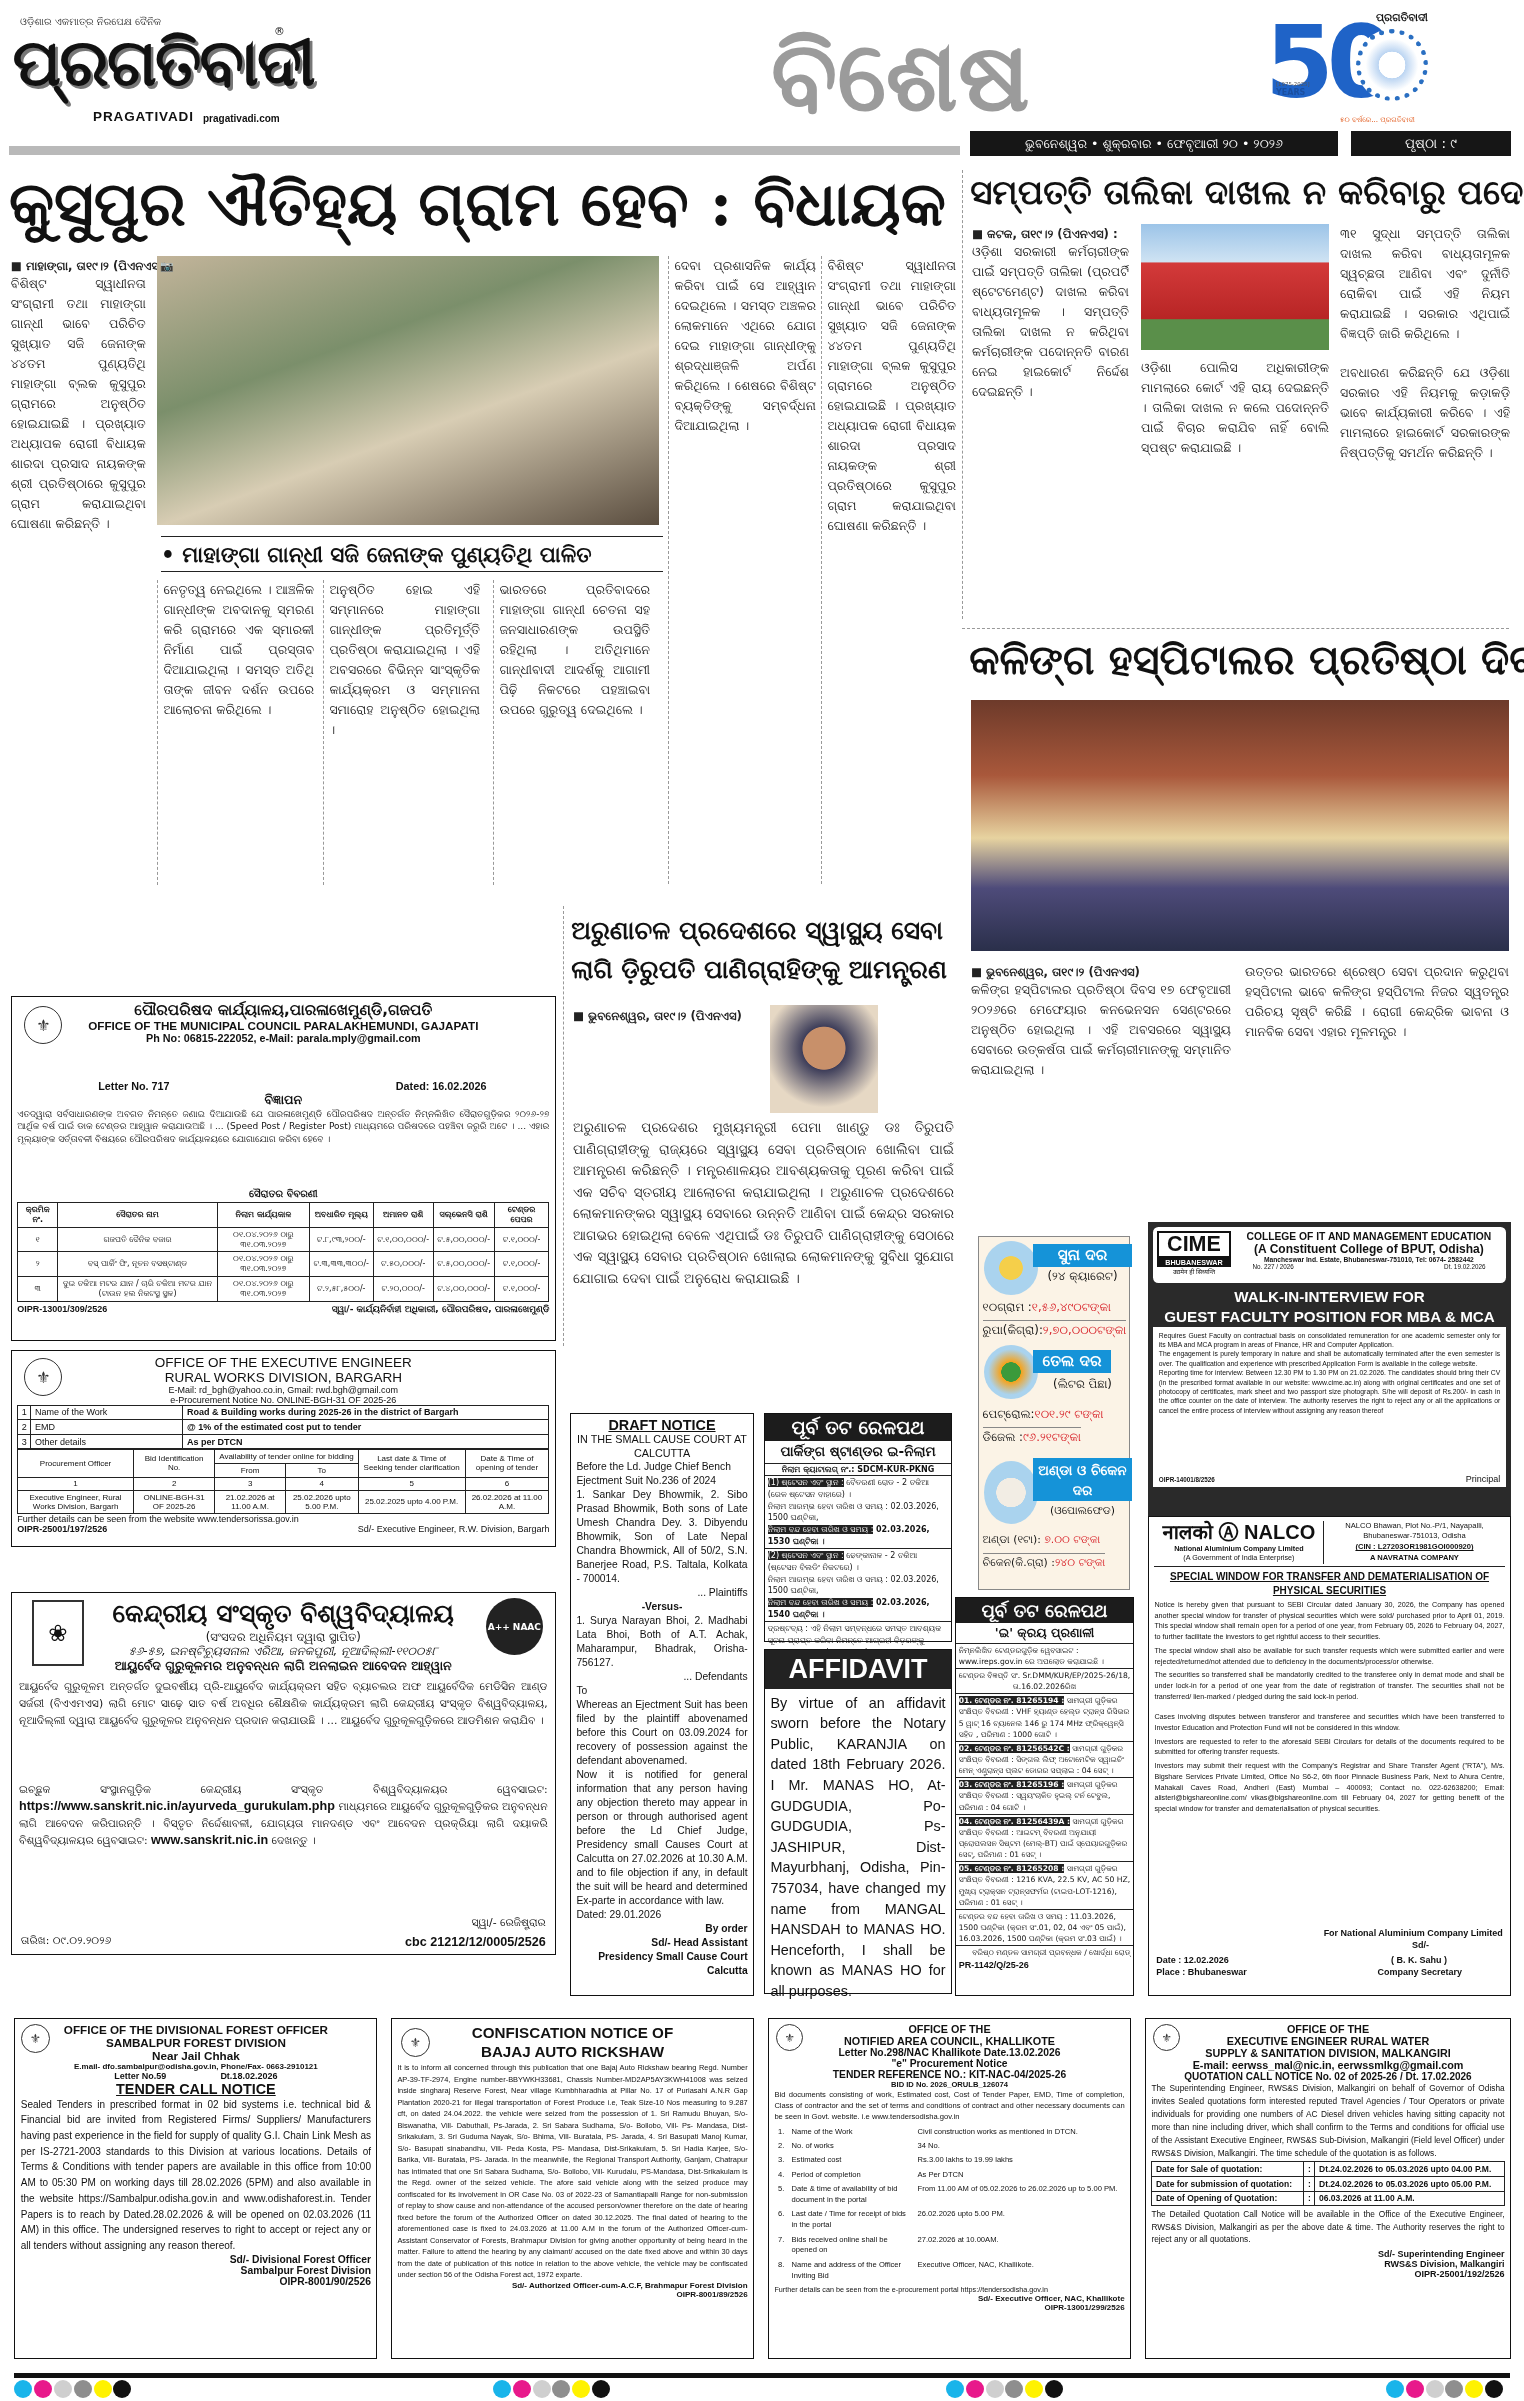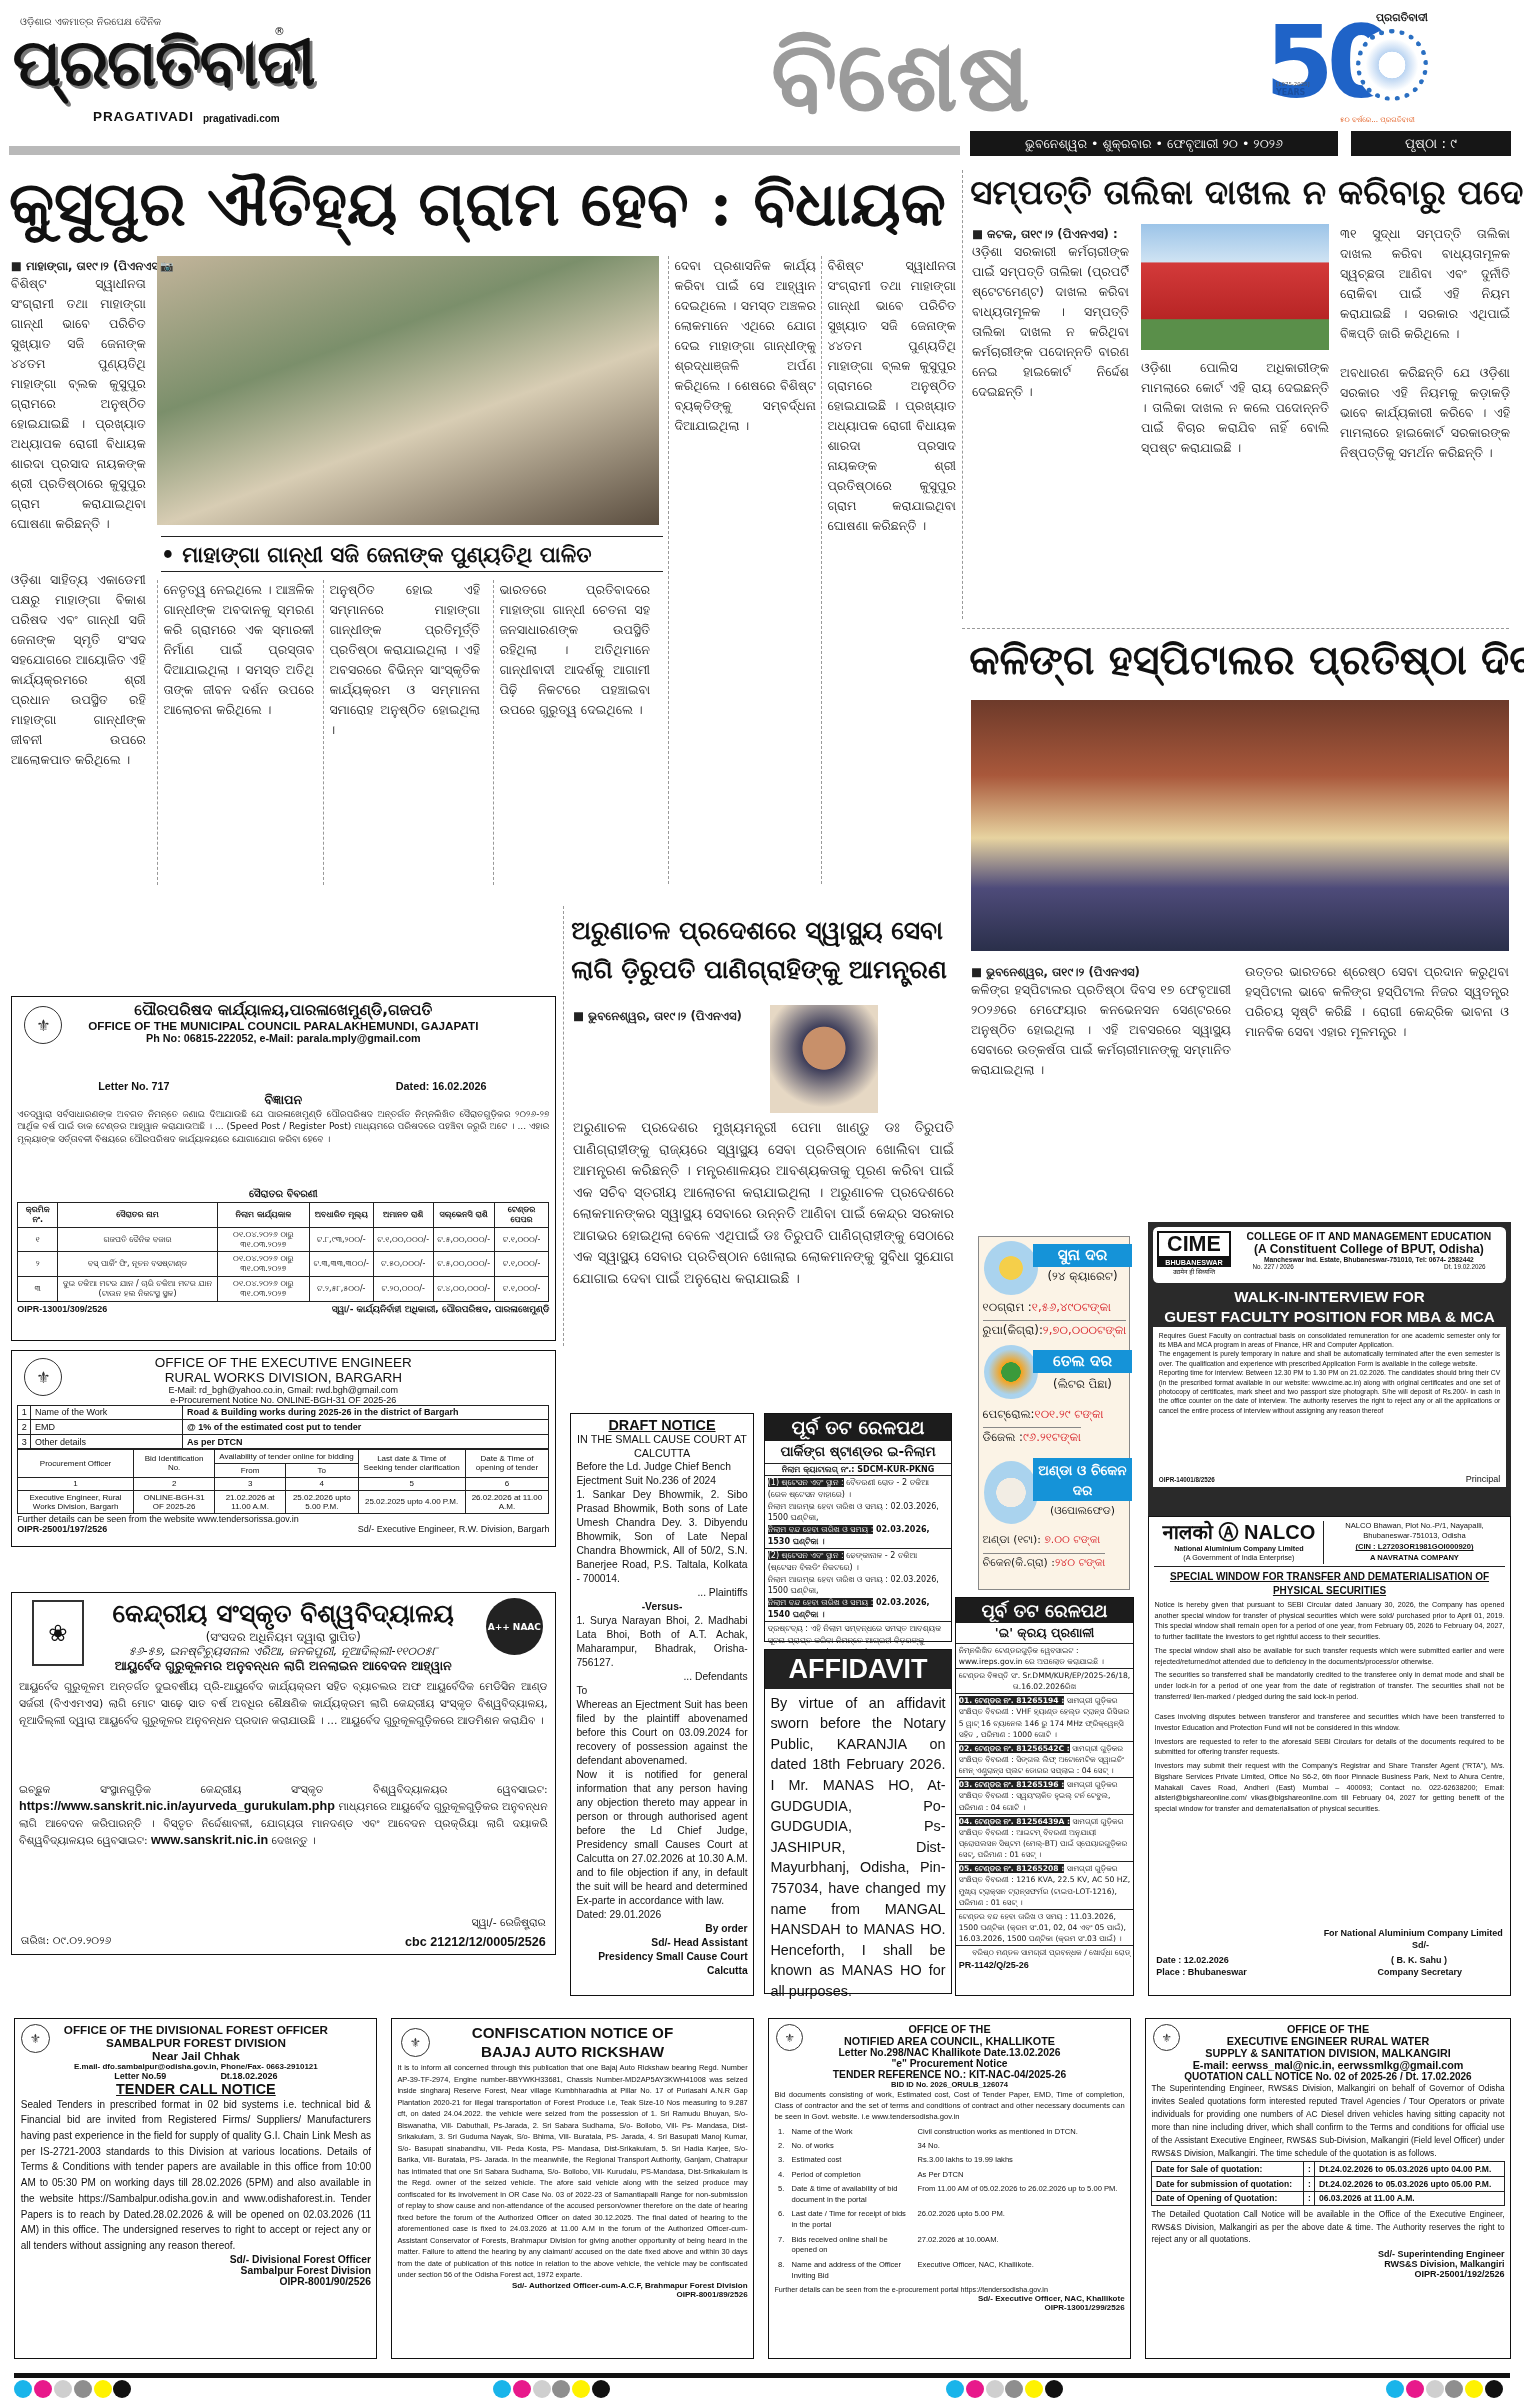--- a/index.html
+++ b/index.html
@@ -53,21 +53,20 @@
 <div class="abs" style="left:9px;top:166px;width:946px;height:736px;text-decoration:underline;">
   <div class="abs serif" style="left:0;top:0;width:946px;font-size:61px;line-height:75px;font-weight:bold;white-space:nowrap;">କୁସୁପୁର ଐତିହ୍ୟ ଗ୍ରାମ ହେବ : ବିଧାୟକ</div>
   <div class="abs col-text" style="left:1.8px;top:90px;font-size:11.7px;font-weight:bold;">■ ମାହାଙ୍ଗା, ତା୧୯।୨ (ପିଏନଏସ)</div>
   <div class="abs col-text" style="left:1.8px;top:108px;width:135px;height:287px;overflow:hidden;">ବିଶିଷ୍ଟ ସ୍ୱାଧୀନତା ସଂଗ୍ରାମୀ ତଥା ମାହାଙ୍ଗା ଗାନ୍ଧୀ ଭାବେ ପରିଚିତ ସୁଖ୍ୟାତ ସଜି ଜେନାଙ୍କ ୪୪ତମ ପୁଣ୍ୟତିଥି ମାହାଙ୍ଗା ବ୍ଲକ କୁସୁପୁର ଗ୍ରାମରେ ଅନୁଷ୍ଠିତ ହୋଇଯାଇଛି । ପ୍ରଖ୍ୟାତ ଅଧ୍ୟାପକ ରୋଗୀ ବିଧାୟକ ଶାରଦା ପ୍ରସାଦ ନାୟକଙ୍କ ଶ୍ରୀ ପ୍ରତିଷ୍ଠାରେ କୁସୁପୁର ଗ୍ରାମ କରାଯାଇଥିବା ଘୋଷଣା କରିଛନ୍ତି ।</div>
   <div class="abs photo" style="left:148px;top:90px;width:502px;height:269px;background:linear-gradient(160deg,#c2b49a,#7b8f6b 35%,#d8cdb4 60%,#5a4d3f);">
     <div class="ph-label">📷</div>
   </div>
   <div class="abs" style="left:152px;top:370px;width:502px;height:36px;border-top:1.8px solid #222;border-bottom:1.8px solid #222;display:flex;align-items:center;">
     <span class="serif bold" style="font-size:21.5px;white-space:nowrap;">• ମାହାଙ୍ଗା ଗାନ୍ଧୀ ସଜି ଜେନାଙ୍କ ପୁଣ୍ୟତିଥି ପାଳିତ</span>
   </div>
-  <div class="abs col-text" style="left:1.8px;top:404px;width:135px;height:314px;overflow:hidden;">ଓଡ଼ିଶା ସାହିତ୍ୟ ଏକାଡେମୀ ପକ୍ଷରୁ ମାହାଙ୍ଗା ବିକାଶ ପରିଷଦ ଏବଂ ଗାନ୍ଧୀ ସଜି ଜେନାଙ୍କ ସ୍ମୃତି ସଂସଦ ସହଯୋଗରେ ଆୟୋଜିତ ଏହି କାର୍ଯ୍ୟକ୍ରମରେ ଶ୍ରୀ ପ୍ରଧାନ ଉପସ୍ଥିତ ରହି ମାହାଙ୍ଗା ଗାନ୍ଧୀଙ୍କ ଜୀବନୀ ଉପରେ ଆଲୋକପାତ କରିଥିଲେ ।</div>
   <div class="abs col-text dotted-v" style="left:148px;top:414px;width:157px;height:305px;padding-left:5.4px;overflow:hidden;">ନେତୃତ୍ୱ ନେଇଥିଲେ । ଆଞ୍ଚଳିକ ଗାନ୍ଧୀଙ୍କ ଅବଦାନକୁ ସ୍ମରଣ କରି ଗ୍ରାମରେ ଏକ ସ୍ମାରକୀ ନିର୍ମାଣ ପାଇଁ ପ୍ରସ୍ତାବ ଦିଆଯାଇଥିଲା । ସମସ୍ତ ଅତିଥି ତାଙ୍କ ଜୀବନ ଦର୍ଶନ ଉପରେ ଆଲୋଚନା କରିଥିଲେ ।</div>
   <div class="abs col-text dotted-v" style="left:314px;top:414px;width:157px;height:305px;padding-left:5.4px;overflow:hidden;">ଅନୁଷ୍ଠିତ ହୋଇ ଏହି ସମ୍ମାନରେ ମାହାଙ୍ଗା ଗାନ୍ଧୀଙ୍କ ପ୍ରତିମୂର୍ତ୍ତି ପ୍ରତିଷ୍ଠା କରାଯାଇଥିଲା । ଏହି ଅବସରରେ ବିଭିନ୍ନ ସାଂସ୍କୃତିକ କାର୍ଯ୍ୟକ୍ରମ ଓ ସମ୍ମାନନା ସମାରୋହ ଅନୁଷ୍ଠିତ ହୋଇଥିଲା ।</div>
   <div class="abs col-text dotted-v" style="left:484px;top:414px;width:157px;height:305px;padding-left:5.4px;overflow:hidden;">ଭାରତରେ ପ୍ରତିବାଦରେ ମାହାଙ୍ଗା ଗାନ୍ଧୀ ଚେତନା ସହ ଜନସାଧାରଣଙ୍କ ଉପସ୍ଥିତି ରହିଥିଲା । ଅତିଥିମାନେ ଗାନ୍ଧୀବାଦୀ ଆଦର୍ଶକୁ ଆଗାମୀ ପିଢ଼ି ନିକଟରେ ପହଞ୍ଚାଇବା ଉପରେ ଗୁରୁତ୍ୱ ଦେଇଥିଲେ ।</div>
   <div class="abs col-text dotted-v" style="left:659px;top:90px;width:148px;height:628px;padding-left:5.4px;overflow:hidden;">ଦେବା ପ୍ରଶାସନିକ କାର୍ଯ୍ୟ କରିବା ପାଇଁ ସେ ଆହ୍ୱାନ ଦେଇଥିଲେ । ସମସ୍ତ ଅଞ୍ଚଳର ଲୋକମାନେ ଏଥିରେ ଯୋଗ ଦେଇ ମାହାଙ୍ଗା ଗାନ୍ଧୀଙ୍କୁ ଶ୍ରଦ୍ଧାଞ୍ଜଳି ଅର୍ପଣ କରିଥିଲେ । ଶେଷରେ ବିଶିଷ୍ଟ ବ୍ୟକ୍ତିଙ୍କୁ ସମ୍ବର୍ଦ୍ଧନା ଦିଆଯାଇଥିଲା ।</div>
   <div class="abs col-text dotted-v" style="left:812px;top:90px;width:135px;height:628px;padding-left:5.4px;overflow:hidden;">ବିଶିଷ୍ଟ ସ୍ୱାଧୀନତା ସଂଗ୍ରାମୀ ତଥା ମାହାଙ୍ଗା ଗାନ୍ଧୀ ଭାବେ ପରିଚିତ ସୁଖ୍ୟାତ ସଜି ଜେନାଙ୍କ ୪୪ତମ ପୁଣ୍ୟତିଥି ମାହାଙ୍ଗା ବ୍ଲକ କୁସୁପୁର ଗ୍ରାମରେ ଅନୁଷ୍ଠିତ ହୋଇଯାଇଛି । ପ୍ରଖ୍ୟାତ ଅଧ୍ୟାପକ ରୋଗୀ ବିଧାୟକ ଶାରଦା ପ୍ରସାଦ ନାୟକଙ୍କ ଶ୍ରୀ ପ୍ରତିଷ୍ଠାରେ କୁସୁପୁର ଗ୍ରାମ କରାଯାଇଥିବା ଘୋଷଣା କରିଛନ୍ତି ।</div>
 </div>
 
 <div class="abs dotted-v" style="left:962px;top:170px;width:556px;height:449px;padding-left:7.2px;">
   <div class="serif bold" style="font-size:34px;line-height:45px;white-space:nowrap;">ସମ୍ପତ୍ତି ତାଲିକା ଦାଖଲ ନ କରିବାରୁ ପଦୋନ୍ନତି ବାରଣ</div>
   <div class="abs col-text bold" style="left:9px;top:54px;font-size:11.7px;">■ କଟକ, ତା୧୯।୨ (ପିଏନଏସ) :</div>
@@ -247,21 +246,21 @@
   </div>
   <div class="abs center" style="left:54px;top:32px;width:99px;font-size:11.7px;">(୨୪ କ୍ୟାରେଟ)</div>
   <div class="abs" style="left:3.6px;top:63px;font-size:11.7px;white-space:nowrap;">
     <span>୧୦ଗ୍ରାମ :</span><span style="color:#d8232a;">୧,୫୬,୪୯୦ଟଙ୍କା</span>
   </div>
   <div class="abs" style="left:3.6px;top:83px;font-size:11.7px;white-space:nowrap;border-top:0.9px solid #888;padding-top:1.8px;">
     <span>ରୁପା(କିଗ୍ରା):</span><span style="color:#d8232a;">୨,୭୦,୦୦୦ଟଙ୍କା</span>
   </div>
 
   <div class="abs" style="left:5.4px;top:108px;width:54px;height:54px;border-radius:50%;background:radial-gradient(circle,#3b9a3b 25%,#f6a21a 26%,#aad3ee 60%);"></div>
-  <div class="abs center" style="left:54px;top:113px;width:99px;height:23px;background:#1593d8;color:#fff;font-weight:bold;font-size:15.2px;line-height:23px;">
+  <div class="abs center" style="left:54px;top:113px;width:78px;height:23px;background:#1593d8;color:#fff;font-weight:bold;font-size:15.2px;line-height:23px;">
     <span>ତେଲ ଦର</span>
   </div>
   <div class="abs center" style="left:54px;top:140px;width:99px;font-size:11.7px;">(ଲିଟର ପିଛା)</div>
   <div class="abs" style="left:3.6px;top:170px;font-size:11.7px;white-space:nowrap;">
     <span>ପେଟ୍ରୋଲ:</span><span style="color:#d8232a;">୧୦୧.୨୯ ଟଙ୍କା</span>
   </div>
   <div class="abs" style="left:3.6px;top:190px;font-size:11.7px;white-space:nowrap;border-top:0.9px solid #888;padding-top:1.8px;">
     <span>ଡିଜେଲ :</span><span style="color:#d8232a;">୯୬.୨୧ଟଙ୍କା</span>
   </div>
 

